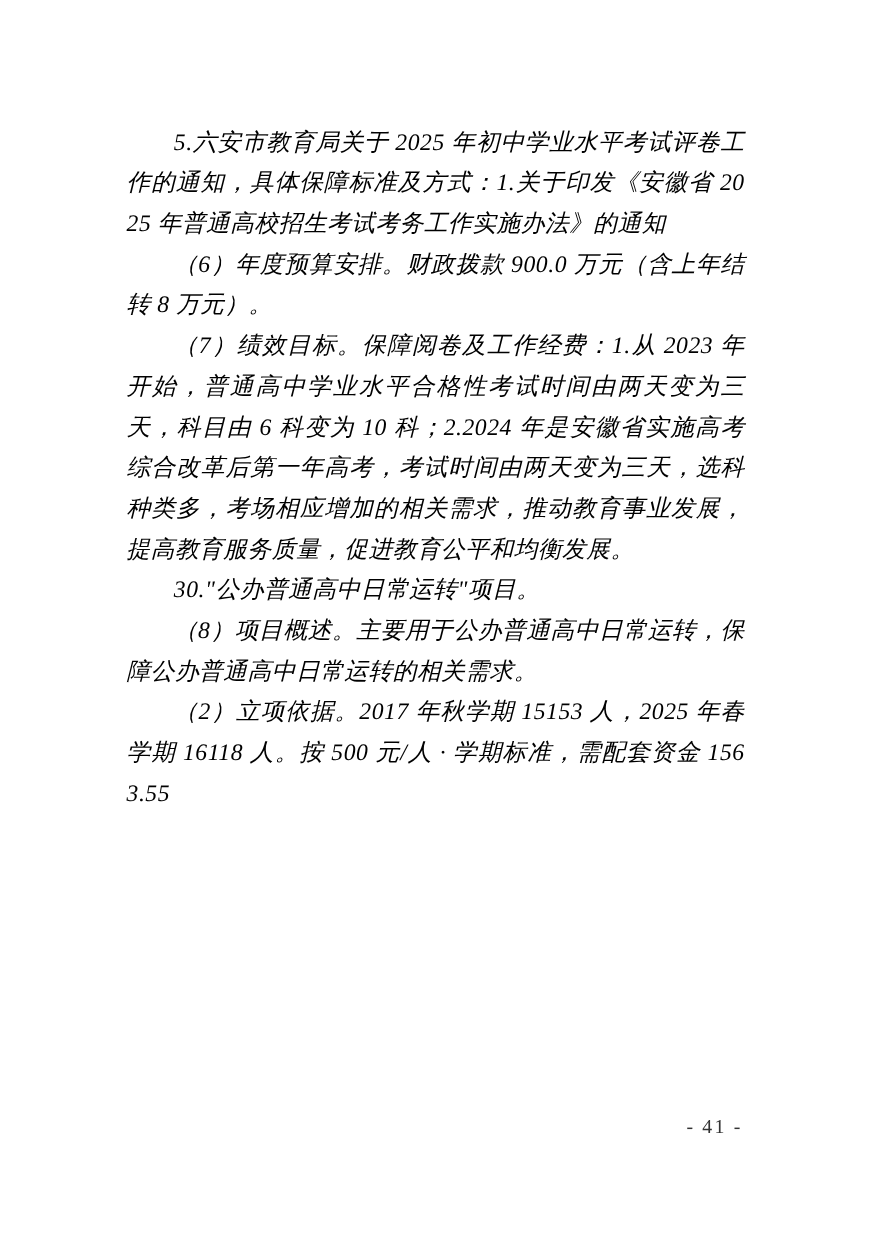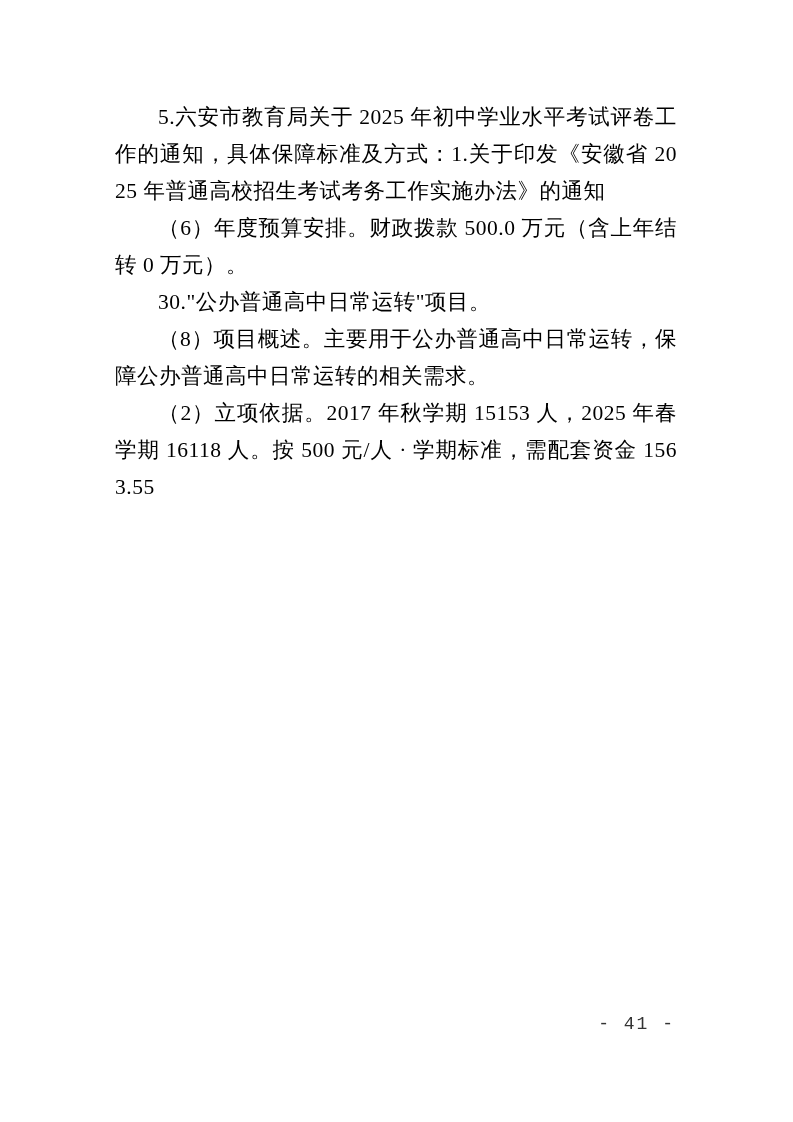--- a/index.html
+++ b/index.html
@@ -12,22 +12,23 @@
     width: 793px;
     height: 1122px;
     background: #ffffff;
     overflow: hidden;
     font-family: "Liberation Serif", "DejaVu Serif", serif;
     color: #000000;
   }
   .content {
     position: absolute;
     left: 115px;
-    top: 99px;
+    top: 111px;
     width: 562px;
+    font-style: italic;
   }
   .content p {
     margin: 0;
     padding: 0;
     font-size: 21.5px;
     line-height: 37px;
     text-align: justify;
     text-justify: inter-ideograph;
     text-indent: 2em;
     letter-spacing: 0.5px;
@@ -36,28 +37,28 @@
   .page-footer {
     position: absolute;
     top: 1012px;
     left: 0;
     width: 675px;
     text-align: right;
     font-size: 18px;
     line-height: 24px;
     letter-spacing: 2px;
     color: #333333;
-    font-family: Liberation Mono, monospace;
   }
 </style>
 </head>
 <body>
 
 <div class="page">
   <div class="content">
     <p>5.六安市教育局关于 2025 年初中学业水平考试评卷工作的通知，具体保障标准及方式：1.关于印发《安徽省 2025 年普通高校招生考试考务工作实施办法》的通知</p>
-    <p>（6）年度预算安排。财政拨款 500.0 万元（含上年结转 0 万元）。</p>
+    <p>（6）年度预算安排。财政拨款 900.0 万元（含上年结转 8 万元）。</p>
+    <p>（7）绩效目标。保障阅卷及工作经费：1.从 2023 年开始，普通高中学业水平合格性考试时间由两天变为三天，科目由 6 科变为 10 科；2.2024 年是安徽省实施高考综合改革后第一年高考，考试时间由两天变为三天，选科种类多，考场相应增加的相关需求，推动教育事业发展，提高教育服务质量，促进教育公平和均衡发展。</p>
     <p>30."公办普通高中日常运转"项目。</p>
     <p>（8）项目概述。主要用于公办普通高中日常运转，保障公办普通高中日常运转的相关需求。</p>
     <p>（2）立项依据。2017 年秋学期 15153 人，2025 年春学期 16118 人。按 500 元/人 · 学期标准，需配套资金 1563.55</p>
   </div>
   <div class="page-footer">- 41 -</div>
 </div>
 
 </body></html>

